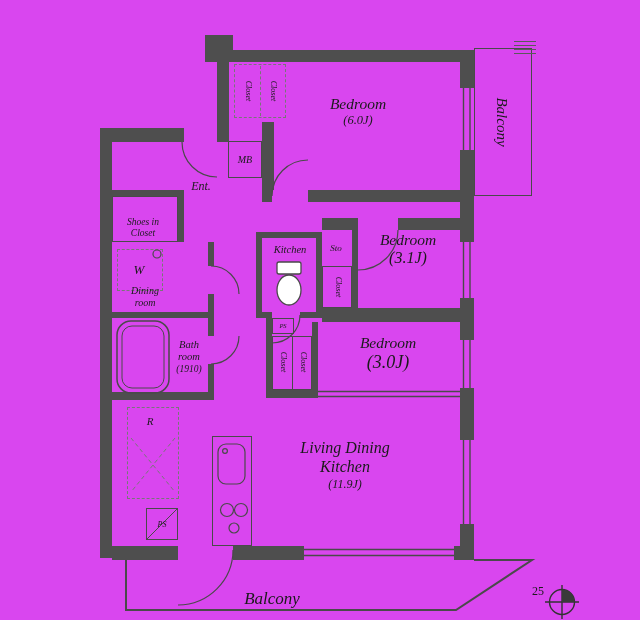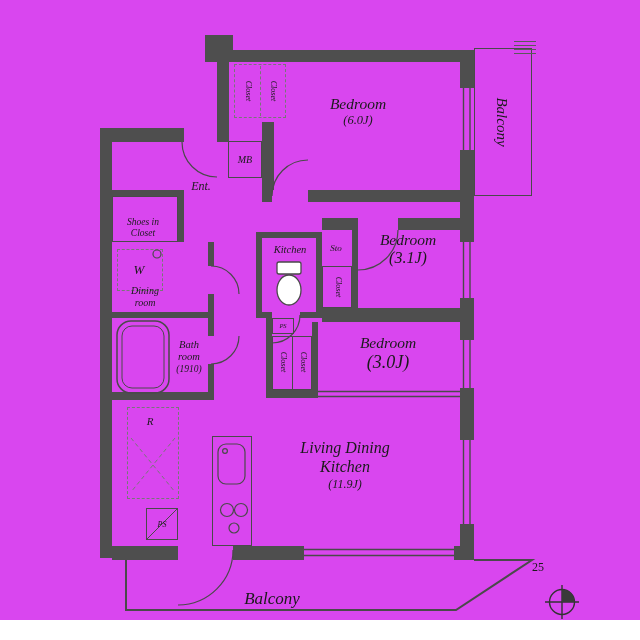--- a/index.html
+++ b/index.html
@@ -174,15 +174,15 @@
     <div style="font-size:9.5px">(1910)</div>
   </div>
   <div class="lbl" style="left:150px;top:421px;font-size:11px">R</div>
   <div class="lbl" style="left:162px;top:525px;font-size:8px">PS</div>
   <div class="lbl" style="left:283px;top:326px;font-size:6.5px">PS</div>
   <div class="lbl vert" style="left:248px;top:91px;font-size:8px">Closet</div>
   <div class="lbl vert" style="left:273px;top:91px;font-size:8px">Closet</div>
   <div class="lbl vert" style="left:338px;top:287px;font-size:8px">Closet</div>
   <div class="lbl vert" style="left:283px;top:362px;font-size:8px">Closet</div>
   <div class="lbl vert" style="left:303px;top:362px;font-size:8px">Closet</div>
-  <div class="lbl" style="left:538px;top:567px;font-size:12px;font-style:normal">25</div>
+  <div class="lbl" style="left:538px;top:591px;font-size:12px;font-style:normal">25</div>
 
 </div>
 
 </body></html>

